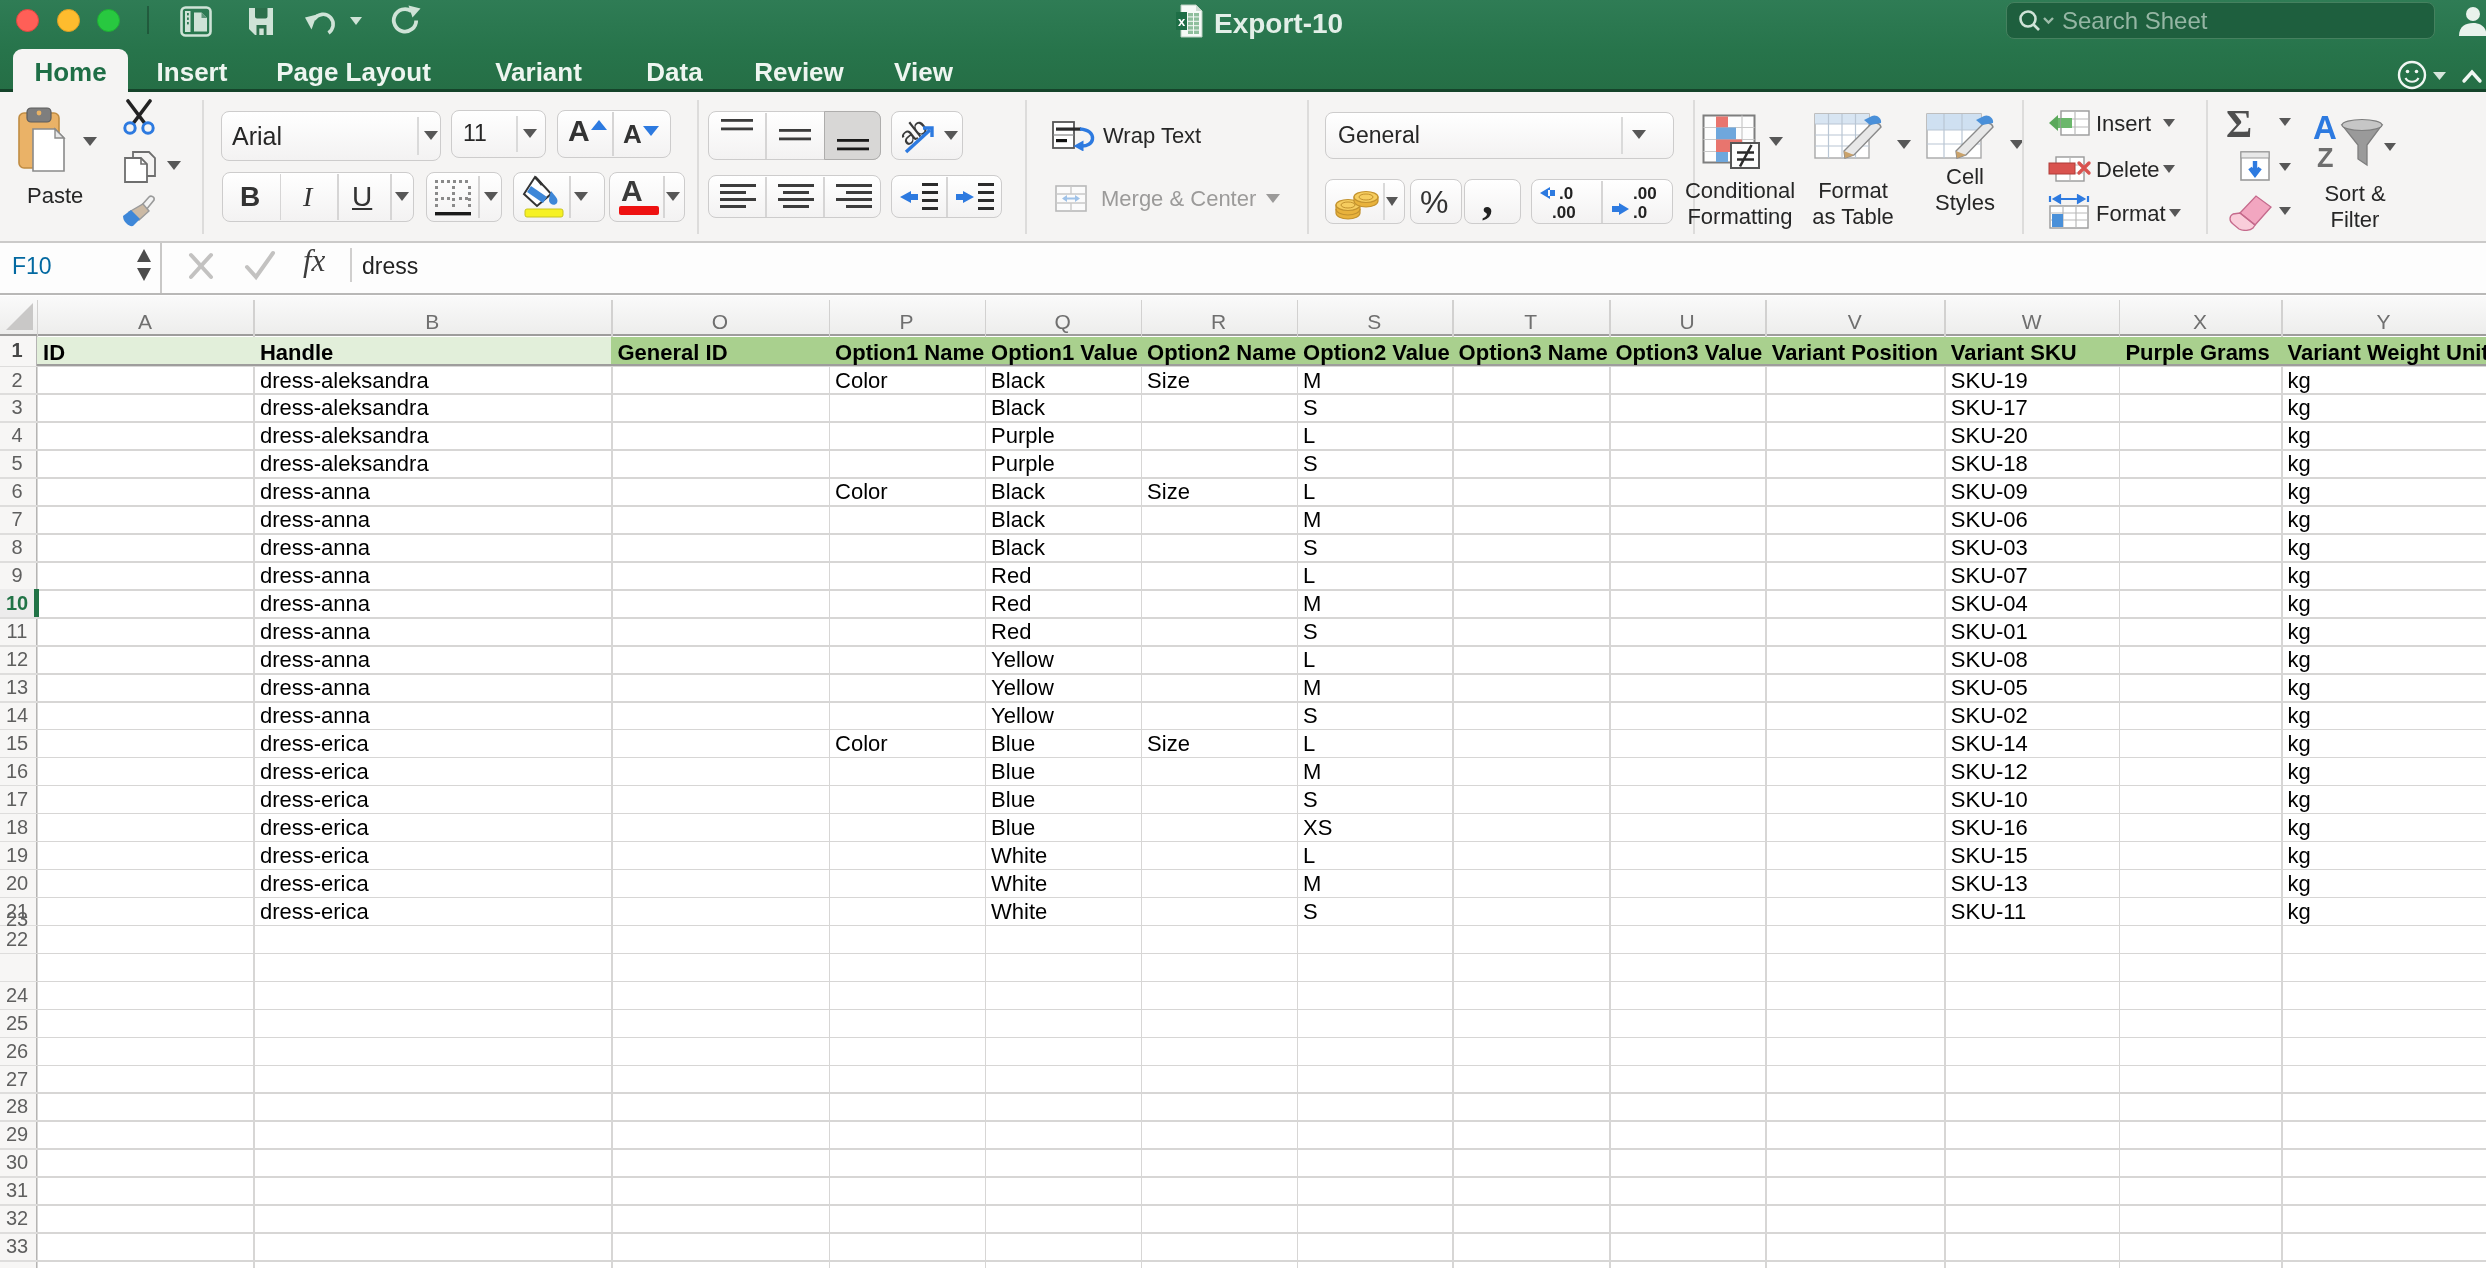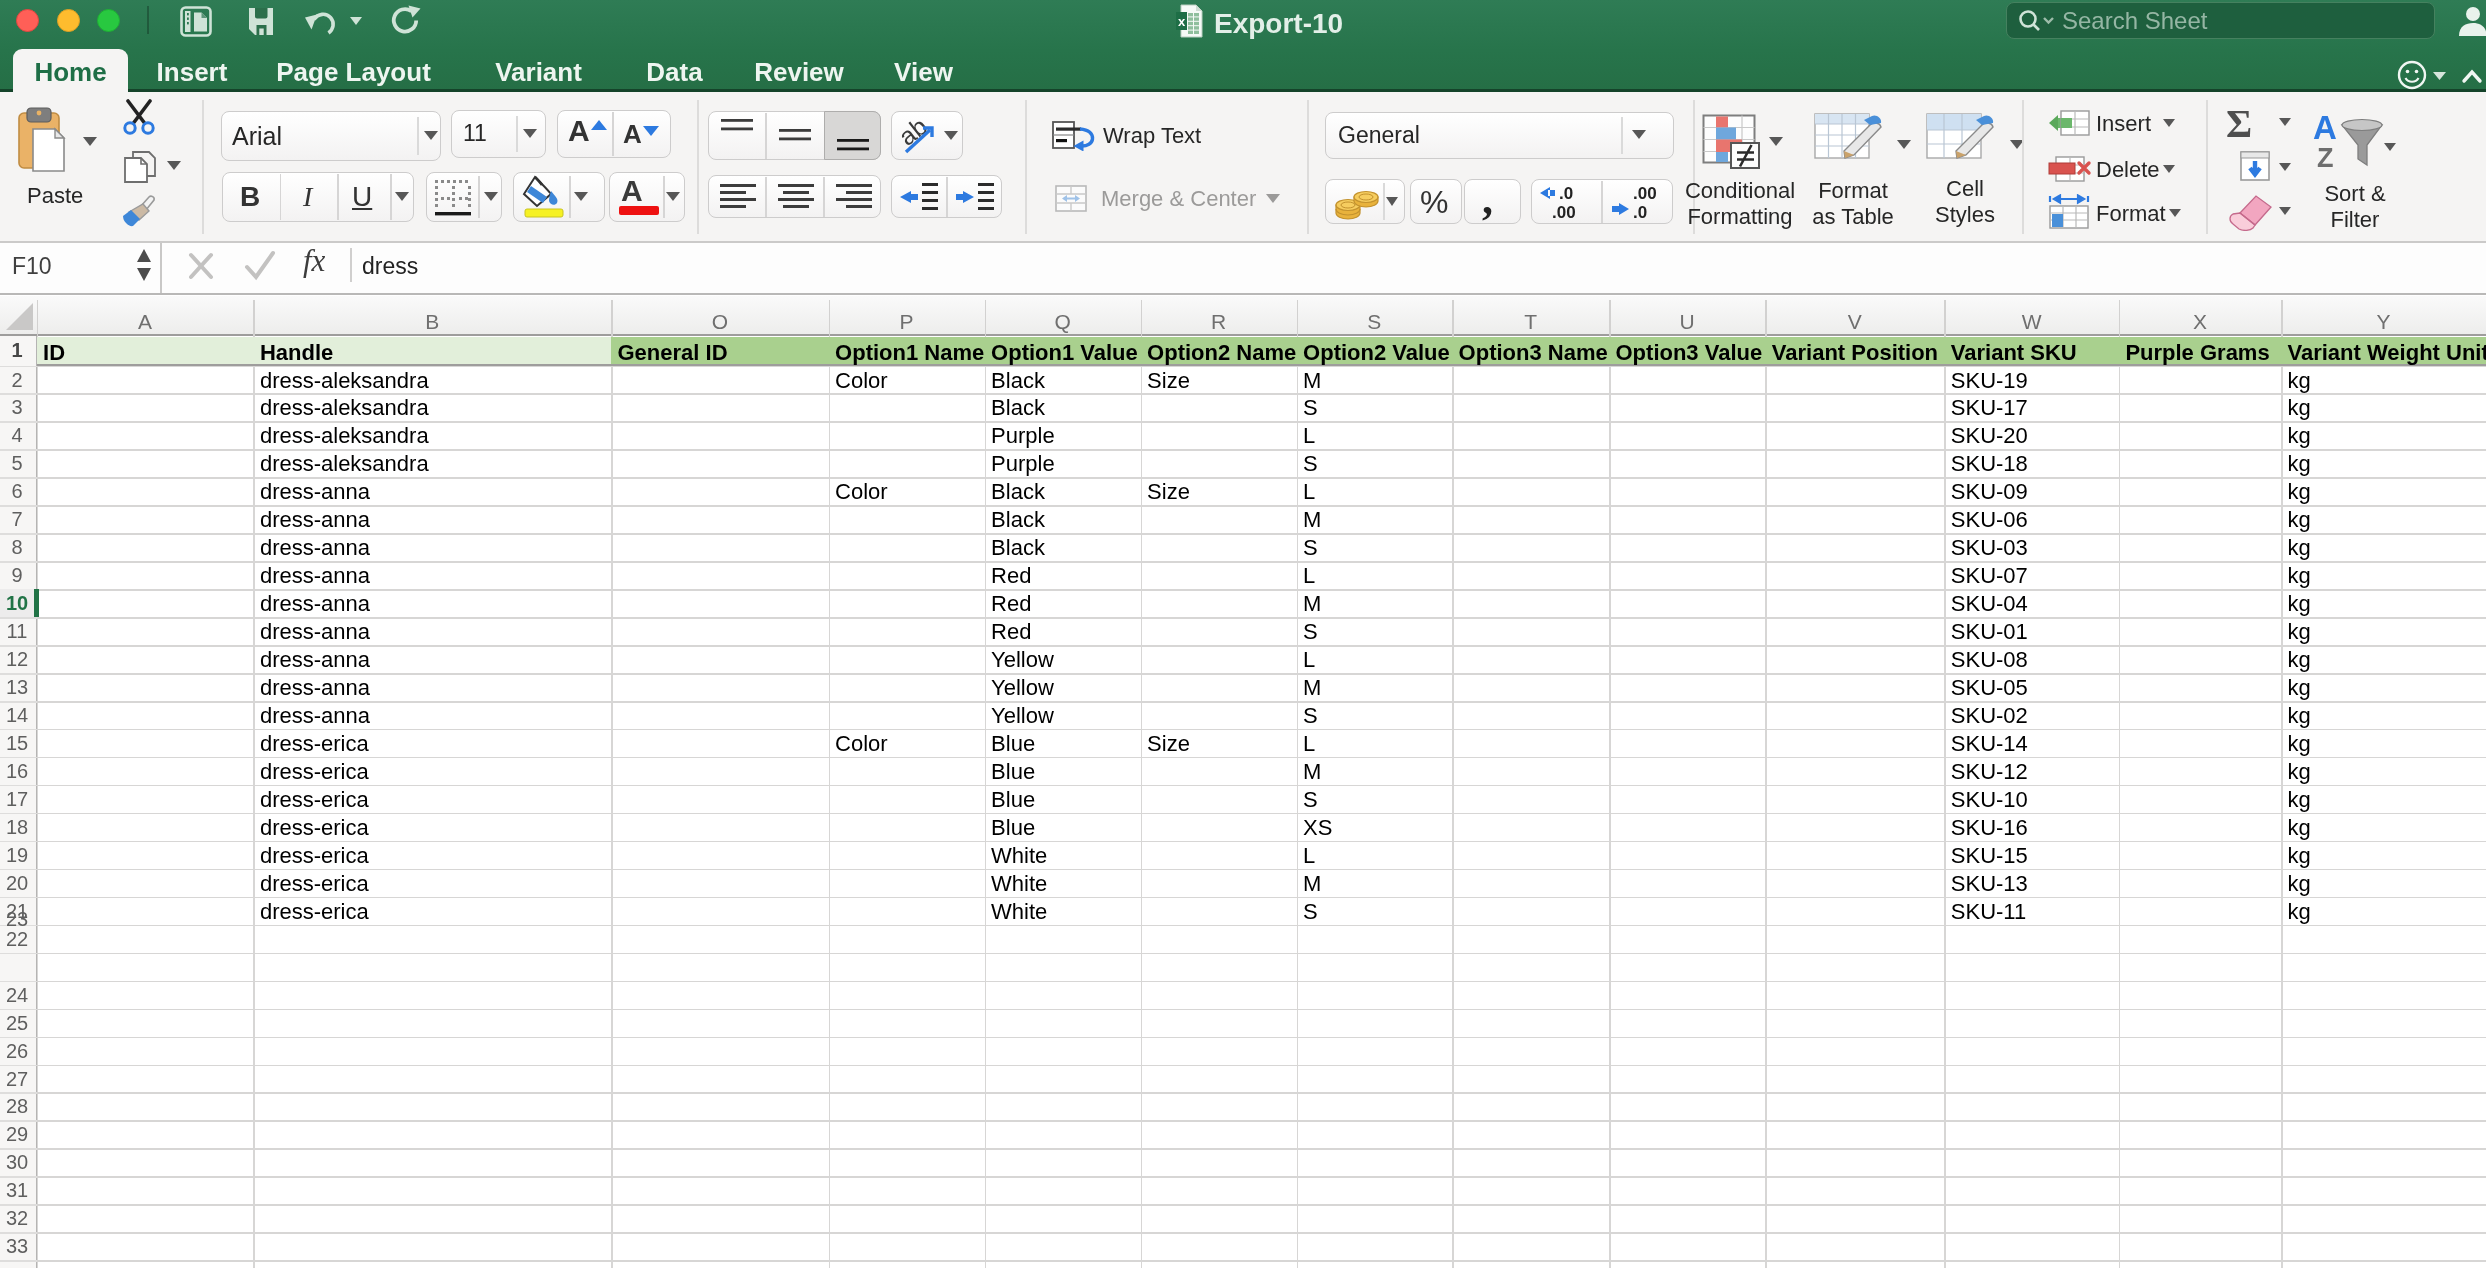--- a/index.html
+++ b/index.html
@@ -326,21 +326,21 @@
 <div class="glbl" style="left:1753px;top:178px;width:200px">Format<br>as Table</div>
 <svg class="ab" style="left:1926px;top:113px" width="80" height="54" viewBox="0 0 80 54">
 <rect x="1" y="1" width="54" height="44" fill="#fff" stroke="#a8a8a8" stroke-width="1.4"></rect>
 <rect x="1" y="1" width="54" height="16" fill="#cfe0f1"></rect>
 <path d="M1 17 H55 M1 31 H55 M18 1 V45 M36 1 V45" stroke="#b9c6d4" stroke-width="1.2"></path>
 <path d="M30 38 L56 12 C60 8 66 10 67 14 L40 42 L31 45 Z" fill="#e8e8e8" stroke="#8a8a8a" stroke-width="1.4"></path>
 <path d="M30 38 L40 42 L31 45 Z" fill="#caa26a"></path>
 <path d="M56 12 L50 7 L58 3 C62 1 68 5 67 10 Z" fill="#4a90d9"></path>
   </svg>
 <div class="dda" style="left:2010px;top:140px"></div>
-<div class="glbl" style="left:1865px;top:176px;width:200px">Cell<br>Styles</div>
+<div class="glbl" style="left:1865px;top:164px;width:200px">Cell<br>Styles</div>
 <div class="vsep" style="left:2022px;top:100px;height:134px"></div>
 <svg class="ab" style="left:2048px;top:107px" width="42" height="32" viewBox="0 0 42 32">
 <path d="M10 8 L10 24 L1 16 Z" fill="#5aa85a"></path>
 <rect x="10" y="11" width="14" height="10" fill="#6cb76c"></rect>
 <rect x="13" y="4" width="28" height="24" fill="#fff" stroke="#9a9a9a" stroke-width="1.4"></rect>
 <path d="M13 12 H41 M13 20 H41 M27 4 V28" stroke="#b9b9b9" stroke-width="1.2"></path>
 <rect x="13" y="11" width="11" height="10" fill="#6cb76c"></rect>
   </svg>
 <div class="lbl" style="left:2096px;top:111px">Insert</div>
 <div class="dda" style="left:2163px;top:119px;border-left-width:6px;border-right-width:6px;border-top-width:8px"></div>
@@ -378,21 +378,21 @@
 <div class="ab" style="left:2313px;top:109px;font-size:33px;font-weight:bold;color:#2d7ae0">A</div>
 <div class="ab" style="left:2317px;top:143px;font-size:27px;font-weight:bold;color:#6e6e6e">Z</div>
 <svg class="ab" style="left:2340px;top:118px" width="44" height="54" viewBox="0 0 44 54">
 <path d="M2 7 H42 L27 27 L27 47 L18 41 L18 27 Z" fill="#9a9a9a" stroke="#7e7e7e" stroke-width="1.3"></path>
 <ellipse cx="22" cy="7" rx="20" ry="5.5" fill="#c6c6c6" stroke="#7e7e7e" stroke-width="1.2"></ellipse>
   </svg>
 <div class="dda" style="left:2384px;top:143px;border-left-width:6px;border-right-width:6px;border-top-width:8px"></div>
 <div class="glbl" style="left:2255px;top:181px;width:200px">Sort &amp;<br>Filter</div>
 <div class="ab" style="left:0;top:243px;width:2486px;height:50px;background:#fdfdfd"></div>
 <div class="ab" style="left:0;top:293px;width:2486px;height:2px;background:#b9b8b7"></div>
-<div class="ab" style="left:12px;top:253px;font-size:23px;color:#404040">F10</div>
+<div class="ab" style="left:12px;top:253px;font-size:23px;color:#0369a1">F10</div>
 <div class="ab" style="left:137px;top:249px;width:0;height:0;border-left:7.5px solid transparent;border-right:7.5px solid transparent;border-bottom:13px solid #4c4c4c"></div>
 <div class="ab" style="left:137px;top:268px;width:0;height:0;border-left:7.5px solid transparent;border-right:7.5px solid transparent;border-top:13px solid #4c4c4c"></div>
 <div class="ab" style="left:160px;top:243px;width:1.5px;height:50px;background:#c9c8c7"></div>
 <svg class="ab" style="left:188px;top:251px" width="26" height="30" viewBox="0 0 26 30">
 <path d="M3 4 L23 26 M23 4 L3 26" stroke="#c3c2c1" stroke-width="4" stroke-linecap="round"></path>
   </svg>
 <svg class="ab" style="left:244px;top:250px" width="32" height="32" viewBox="0 0 32 32">
 <path d="M3 17 L12 27 L29 3" fill="none" stroke="#c3c2c1" stroke-width="4" stroke-linecap="round"></path>
   </svg>
 <div class="ab" style="left:303px;top:243px;font-size:31px;font-style:italic;color:#3c3c3c;font-family:'Liberation Serif',serif">fx</div>

